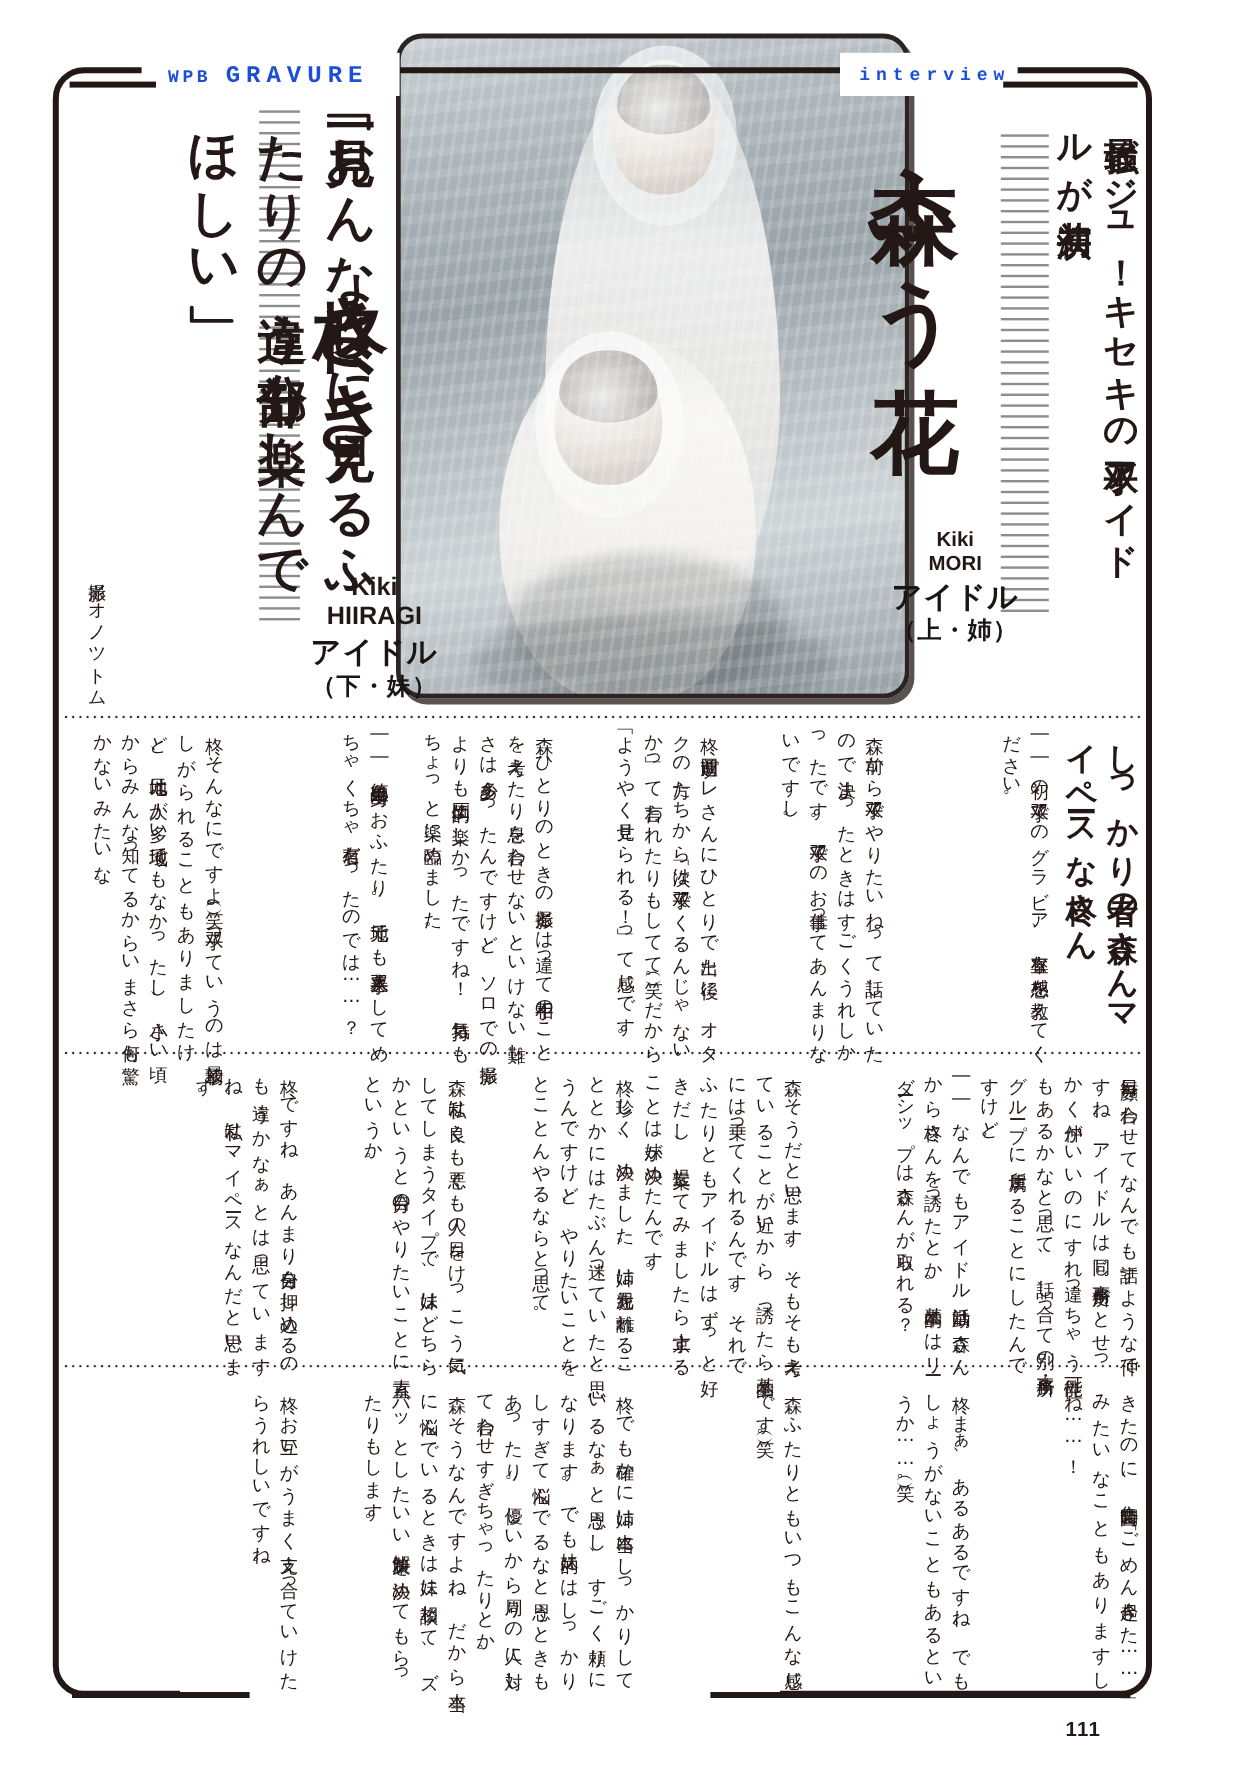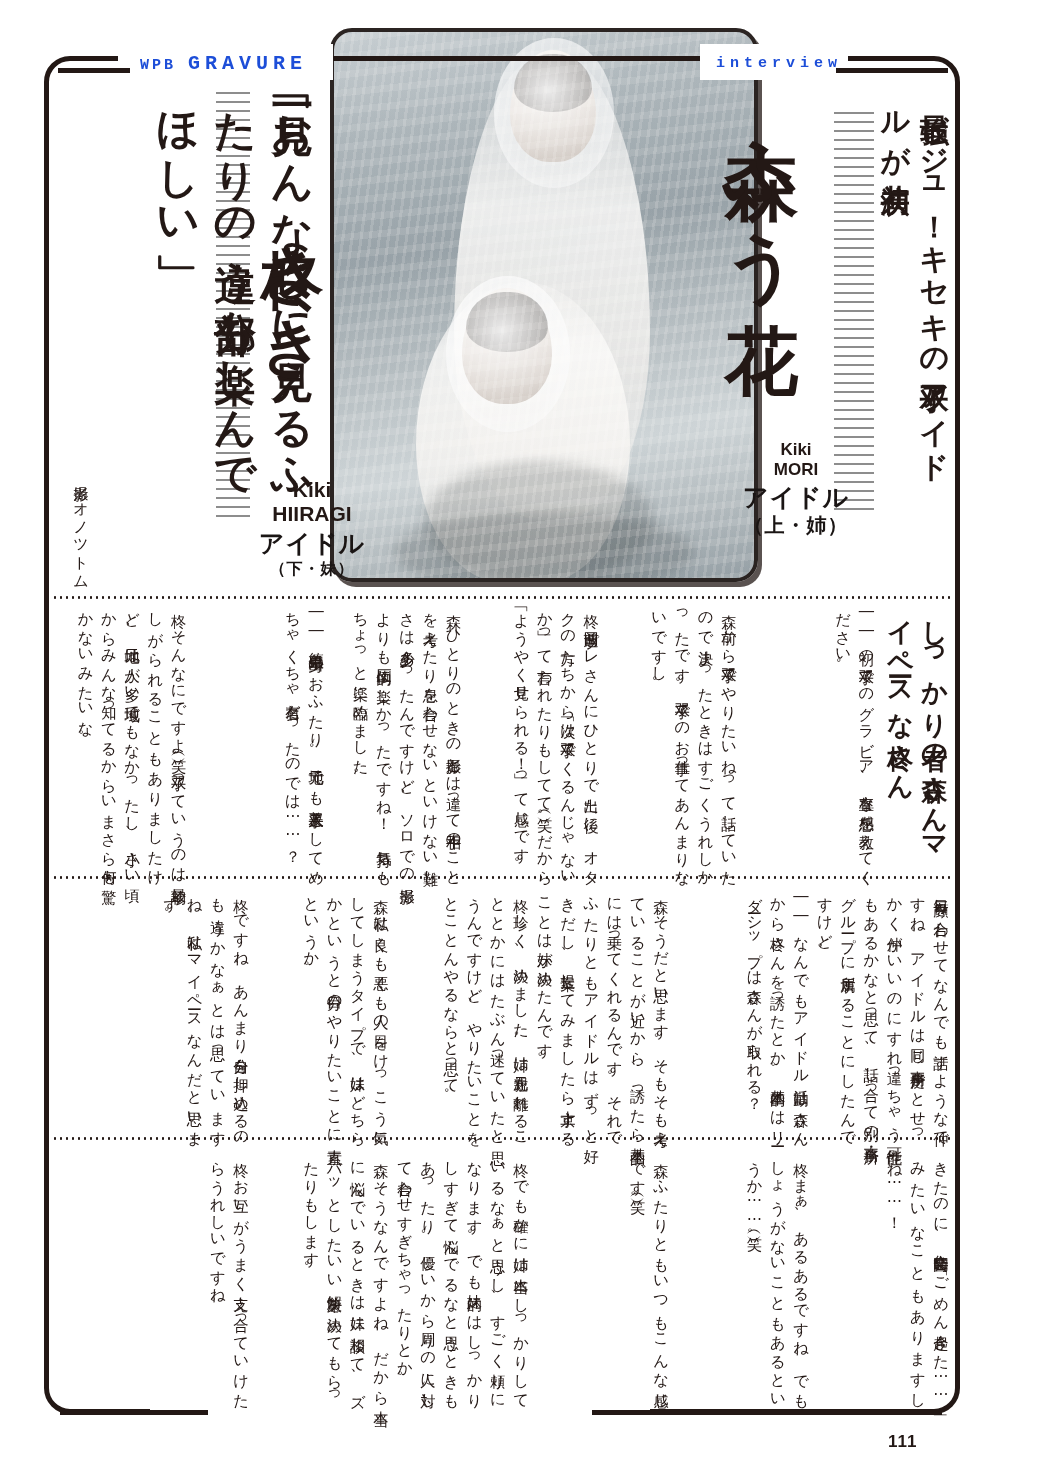--- a/index.html
+++ b/index.html
@@ -113,21 +113,21 @@
   }
   .rom-l{
     position:absolute;left:252px;top:478px;width:120px;text-align:center;
     font-family:"Liberation Sans",sans-serif;font-weight:700;
     font-size:21px;line-height:1.15;color:#231815;
   }
   .role-l{
     position:absolute;left:240px;top:530px;width:144px;text-align:center;
     font-size:25px;font-weight:700;line-height:1.12;letter-spacing:1px;
   }
-  .role-l .sub{font-size:16px;display:block;margin-top:2px;}
+  .role-l .sub{font-size:20px;display:block;margin-top:2px;}
 
   
   .name-r{
     position:absolute;left:722px;top:88px;height:350px;
     font-size:74px;font-weight:700;line-height:1.08;letter-spacing:2px;
   }
   .rom-r{
     position:absolute;left:736px;top:440px;width:120px;text-align:center;
     font-family:"Liberation Sans",sans-serif;font-weight:700;
     font-size:17px;line-height:1.15;color:#231815;

